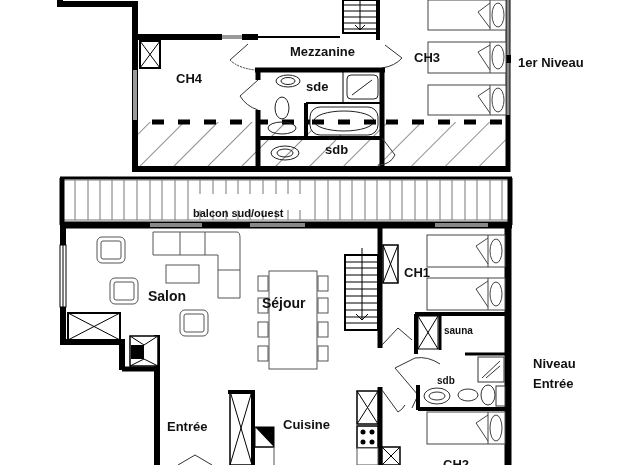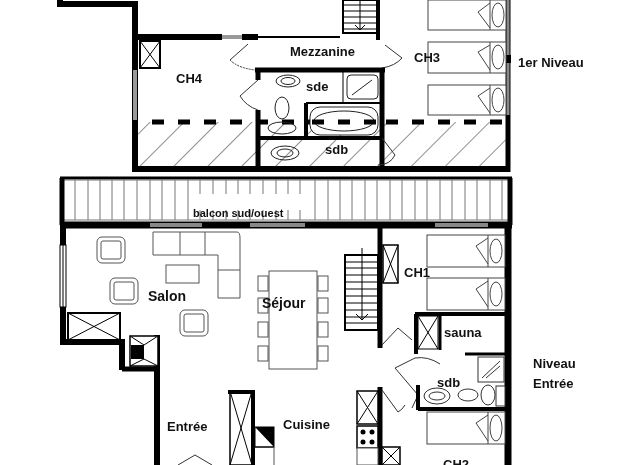--- a/index.html
+++ b/index.html
@@ -2,21 +2,21 @@
 <html><head>
   <meta charset="utf-8">
   <style>
     html, body { margin: 0; padding: 0; background: #ffffff; }
     body { width: 620px; height: 465px; overflow: hidden; position: relative; font-family: "Liberation Sans", sans-serif; }
     #plan { position: absolute; left: 0; top: 0; width: 620px; height: 465px; }
     .lbl { position: absolute; font-family: "Liberation Sans", sans-serif; font-weight: bold; color: #111; white-space: nowrap; line-height: 1; }
     .l14 { font-size: 14px; }
     .l13 { font-size: 13px; }
     .l11 { font-size: 11px; margin-top: 12px; }
-    .l10 { font-size: 13px; text-align: center; }
+    .l10 { font-size: 10px; text-align: center; }
   </style>
 </head>
 <body>
 
 <svg id="plan" viewBox="0 0 620 465" xmlns="http://www.w3.org/2000/svg">
   <defs>
     <pattern id="hatch" patternUnits="userSpaceOnUse" width="24" height="24" patternTransform="rotate(45)">
       <line x1="0" y1="0" x2="0" y2="24" stroke="#222" stroke-width="1"></line>
     </pattern>
   </defs>

